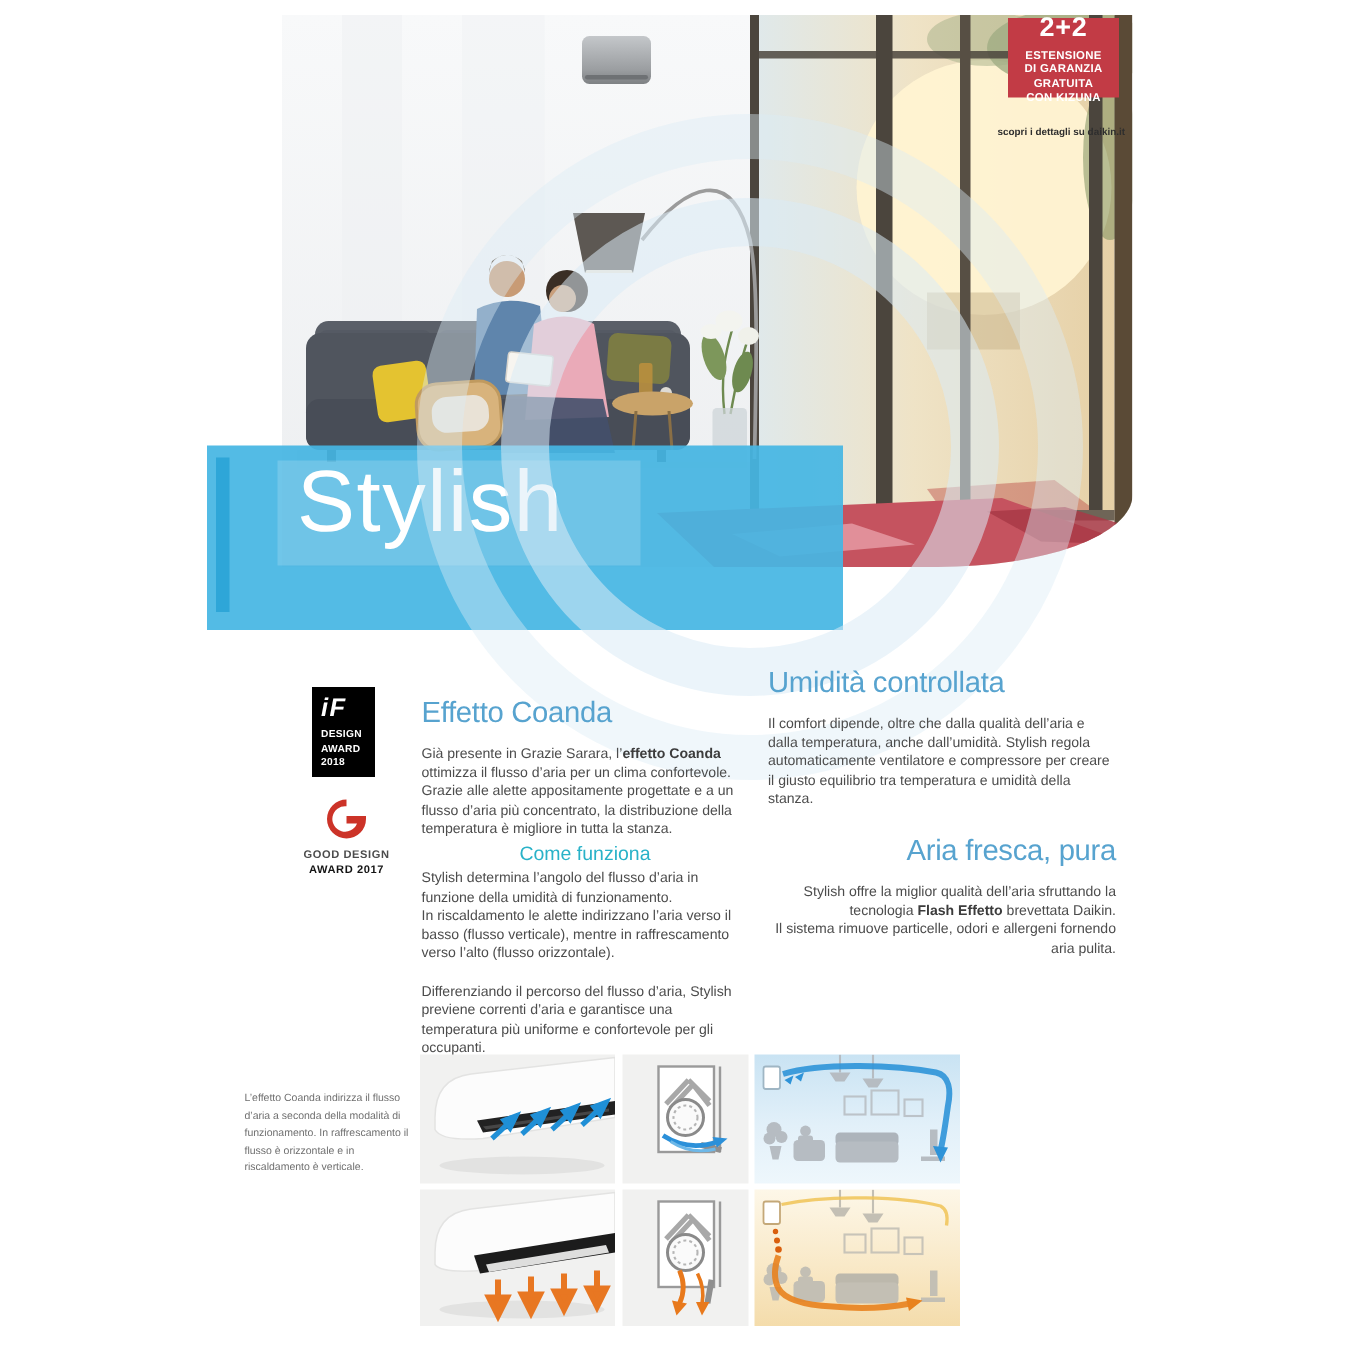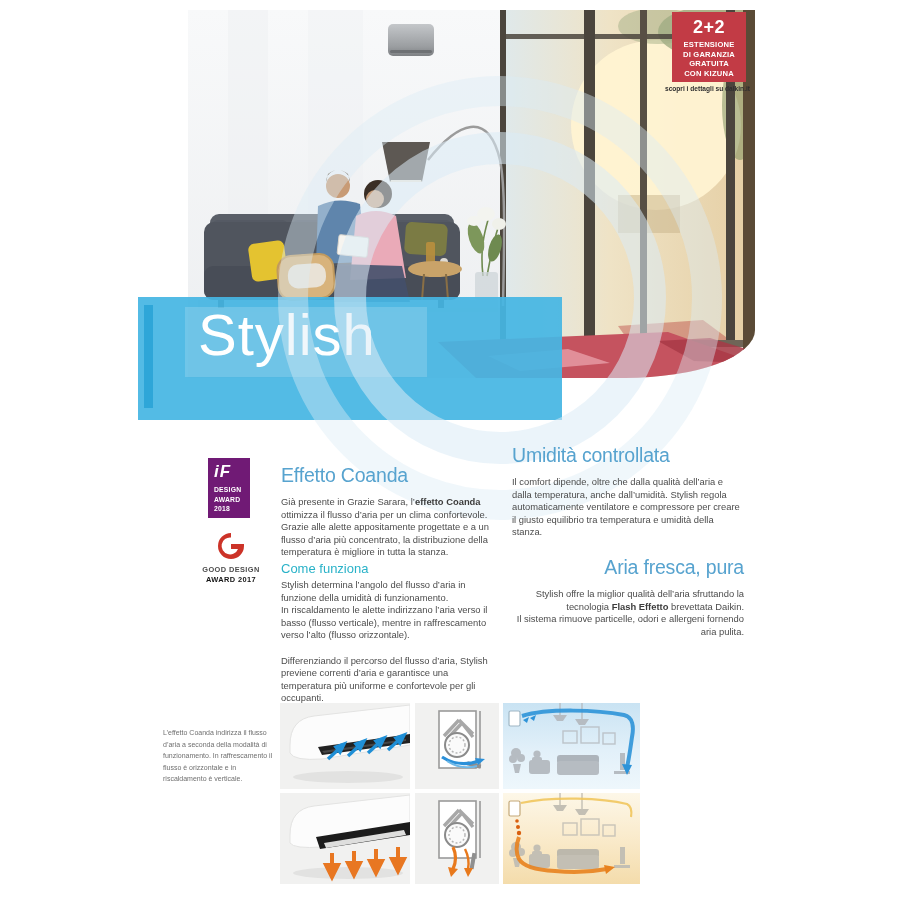--- a/index.html
+++ b/index.html
@@ -3,48 +3,48 @@
 <meta charset="utf-8">
 <style>
   html,body{margin:0;padding:0;background:#fff;}
   #page{position:relative;width:900px;height:900px;background:#ffffff;overflow:hidden;
         font-family:"Liberation Sans",sans-serif;-webkit-font-smoothing:antialiased;}
   .abs{position:absolute;}
   
   #hero{left:188px;top:10px;width:567px;height:368px;overflow:hidden;
         border-radius:0 0 130px 0 / 0 0 48px 0;background:#f6f7f8;}
   
-  #badge{left:672px;top:12px;width:74px;height:70px;background:#c23b45;color:#fff;
+  #badge{left:672px;top:12px;width:74px;height:53px;background:#c23b45;color:#fff;
          display:flex;flex-direction:column;align-items:center;justify-content:center;
          text-align:center;line-height:1.25;}
   #badge .t{font-size:18px;font-weight:bold;letter-spacing:.5px;margin-bottom:2px;}
   #badge .l{font-size:7.6px;font-weight:bold;letter-spacing:.2px;}
   #daikin-link{left:656px;top:85px;width:94px;font-size:6.6px;font-weight:bold;
                color:#2e2e2e;text-align:right;}
   
   #banner{left:138px;top:297px;width:424px;height:123px;background:rgba(70,182,227,.93);}
   #banner .stripe{position:absolute;left:6px;top:8px;width:9px;height:103px;background:#2ea6d8;}
   #banner .inner{position:absolute;left:47px;top:10px;width:242px;height:70px;
                  background:rgba(255,255,255,.17);}
   #banner .title{position:absolute;left:60px;top:4px;font-size:58px;font-weight:300;
                  color:#ffffff;letter-spacing:1px;}
   
   #rings{left:0;top:0;pointer-events:none;}
   
-  #if-badge{left:208px;top:458px;width:42px;height:60px;background:#701a75;color:#fff;
+  #if-badge{left:208px;top:458px;width:42px;height:60px;background:#000000;color:#fff;
             display:flex;flex-direction:column;justify-content:space-between;
             padding:5px 0 5px 6px;box-sizing:border-box;}
   #if-badge .logo{font-size:17px;font-weight:bold;font-style:italic;letter-spacing:1px;line-height:1;}
   #if-badge .l{font-size:6.8px;font-weight:bold;line-height:1.35;letter-spacing:.2px;}
   #gd-badge{left:196px;top:531px;width:70px;text-align:center;}
   #gd-badge .l1{font-size:7.4px;font-weight:bold;color:#4c4c4c;letter-spacing:.4px;margin-top:4px;}
   #gd-badge .l2{font-size:7.4px;font-weight:bold;color:#141414;letter-spacing:.4px;margin-top:1px;}
   
   .col h2{margin:0;font-size:19.5px;font-weight:400;color:#57a3cf;letter-spacing:-.2px;}
-  .col h3{margin:0;font-size:13px;font-weight:400;color:#29b2c8;}
+  .col h3{margin:0;font-size:13px;font-weight:400;color:#29b2c8;text-align:center;}
   .col p{margin:9px 0 0 0;font-size:9.4px;line-height:1.33;color:#4c4c4c;}
   .col p b{color:#3c3c3c;}
   .pre{white-space:pre-line;}
   #caption{left:163px;top:727px;width:114px;font-size:7px;line-height:1.65;color:#6f6f6f;}
   
   .cell{overflow:hidden;}
   .cell.gray{background:#f1f1f0;}
   .cell.cool{background:linear-gradient(180deg,#c9e3f3 0%,#e2f0f9 55%,#eef7fc 100%);}
   .cell.heat{background:linear-gradient(180deg,#fdf7e8 0%,#f9e9c8 55%,#f4dcab 100%);}
   svg{display:block;}

